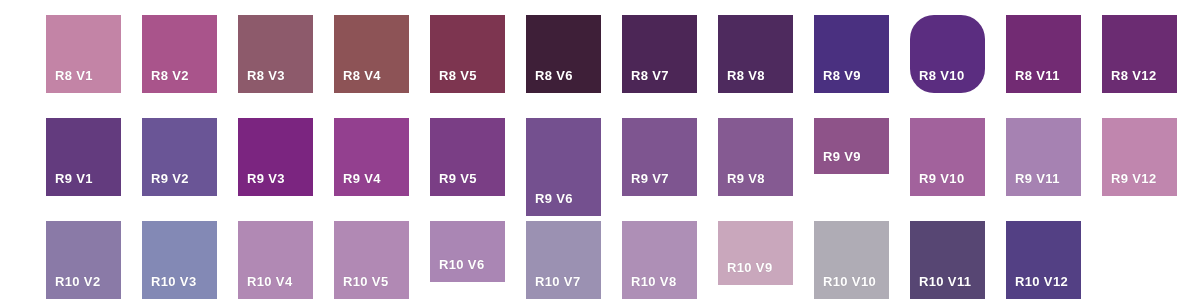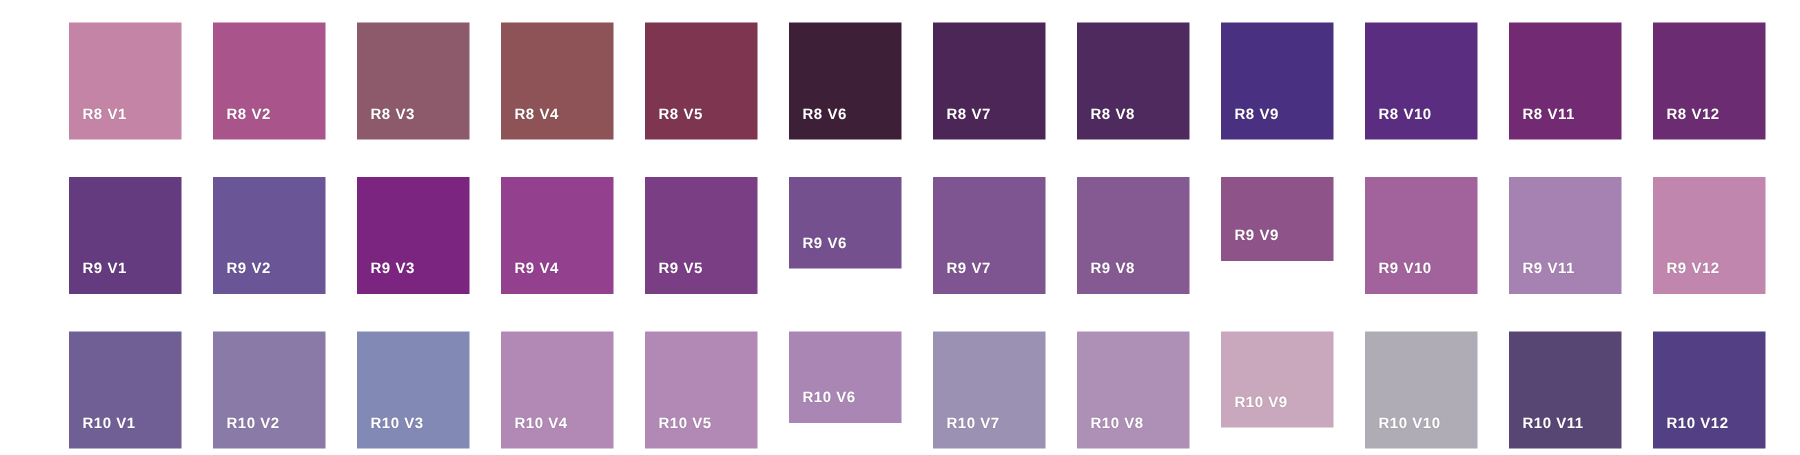--- a/index.html
+++ b/index.html
@@ -45,21 +45,21 @@
   }
   .swatch:last-child {
     margin-right: 0;
   }
   .swatch-label {
     position: absolute;
     left: 9px;
     bottom: 11px;
     color: #ffffff;
     font-family: "Liberation Sans", sans-serif;
-    font-size: 10px;
+    font-size: 13px;
     font-weight: bold;
     letter-spacing: 0.35px;
     line-height: 1;
     white-space: nowrap;
     text-shadow: 0 0 1px rgba(0,0,0,0.18);
   }
 </style>
 </head>
 <body>
 
@@ -85,21 +85,21 @@
       </div>
       <div class="swatch" style="background-color: rgb(76, 38, 86); width: 75px; height: 78px; flex: 0 0 75px;">
         <span class="swatch-label" style="color: rgb(255, 255, 255);">R8 V7</span>
       </div>
       <div class="swatch" style="background-color: rgb(78, 42, 94); width: 75px; height: 78px; flex: 0 0 75px;">
         <span class="swatch-label" style="color: rgb(255, 255, 255);">R8 V8</span>
       </div>
       <div class="swatch" style="background-color: rgb(74, 48, 128); width: 75px; height: 78px; flex: 0 0 75px;">
         <span class="swatch-label" style="color: rgb(255, 255, 255);">R8 V9</span>
       </div>
-      <div class="swatch" style="background-color: rgb(91, 45, 128); width: 75px; height: 78px; flex: 0 0 75px;">
+      <div class="swatch" style="background-color: rgb(91, 45, 128); width: 75px; height: 78px; flex: 0 0 75px; border-radius: 24px;">
         <span class="swatch-label" style="color: rgb(255, 255, 255);">R8 V10</span>
       </div>
       <div class="swatch" style="background-color: rgb(114, 43, 115); width: 75px; height: 78px; flex: 0 0 75px;">
         <span class="swatch-label" style="color: rgb(255, 255, 255);">R8 V11</span>
       </div>
       <div class="swatch" style="background-color: rgb(107, 44, 114); width: 75px; height: 78px; flex: 0 0 75px;">
         <span class="swatch-label" style="color: rgb(255, 255, 255);">R8 V12</span>
       </div>
     </div>
     <div class="palette-row">
@@ -111,21 +111,21 @@
       </div>
       <div class="swatch" style="background-color: rgb(123, 37, 128); width: 75px; height: 78px; flex: 0 0 75px;">
         <span class="swatch-label" style="color: rgb(255, 255, 255);">R9 V3</span>
       </div>
       <div class="swatch" style="background-color: rgb(147, 64, 143); width: 75px; height: 78px; flex: 0 0 75px;">
         <span class="swatch-label" style="color: rgb(255, 255, 255);">R9 V4</span>
       </div>
       <div class="swatch" style="background-color: rgb(122, 62, 133); width: 75px; height: 78px; flex: 0 0 75px;">
         <span class="swatch-label" style="color: rgb(255, 255, 255);">R9 V5</span>
       </div>
-      <div class="swatch" style="background-color: rgb(116, 80, 143); width: 75px; height: 61px; flex: 0 0 75px;">
+      <div class="swatch" style="background-color: rgb(116, 80, 143); width: 75px; height: 98px; flex: 0 0 75px;">
         <span class="swatch-label" style="color: rgb(255, 255, 255);">R9 V6</span>
       </div>
       <div class="swatch" style="background-color: rgb(126, 85, 144); width: 75px; height: 78px; flex: 0 0 75px;">
         <span class="swatch-label" style="color: rgb(255, 255, 255); margin-top: 28px;">R9 V7</span>
       </div>
       <div class="swatch" style="background-color: rgb(133, 90, 146); width: 75px; height: 78px; flex: 0 0 75px;">
         <span class="swatch-label" style="color: rgb(255, 255, 255);">R9 V8</span>
       </div>
       <div class="swatch" style="background-color: rgb(142, 83, 137); width: 75px; height: 56px; flex: 0 0 75px;">
         <span class="swatch-label" style="color: rgb(255, 255, 255);">R9 V9</span>
@@ -134,23 +134,20 @@
         <span class="swatch-label" style="color: rgb(255, 255, 255);">R9 V10</span>
       </div>
       <div class="swatch" style="background-color: rgb(166, 130, 178); width: 75px; height: 78px; flex: 0 0 75px;">
         <span class="swatch-label" style="color: rgb(255, 255, 255);">R9 V11</span>
       </div>
       <div class="swatch" style="background-color: rgb(192, 134, 174); width: 75px; height: 78px; flex: 0 0 75px;">
         <span class="swatch-label" style="color: rgb(255, 255, 255);">R9 V12</span>
       </div>
     </div>
     <div class="palette-row">
-      <div class="swatch" style="background-color: rgb(111, 95, 149); width: 75px; height: 78px; flex: 0 0 75px;">
-        <span class="swatch-label" style="color: rgb(255, 255, 255);">R10 V1</span>
-      </div>
       <div class="swatch" style="background-color: rgb(138, 122, 167); width: 75px; height: 78px; flex: 0 0 75px;">
         <span class="swatch-label" style="color: rgb(255, 255, 255);">R10 V2</span>
       </div>
       <div class="swatch" style="background-color: rgb(131, 137, 181); width: 75px; height: 78px; flex: 0 0 75px;">
         <span class="swatch-label" style="color: rgb(255, 255, 255);">R10 V3</span>
       </div>
       <div class="swatch" style="background-color: rgb(177, 137, 180); width: 75px; height: 78px; flex: 0 0 75px;">
         <span class="swatch-label" style="color: rgb(255, 255, 255);">R10 V4</span>
       </div>
       <div class="swatch" style="background-color: rgb(177, 137, 180); width: 75px; height: 78px; flex: 0 0 75px;">

